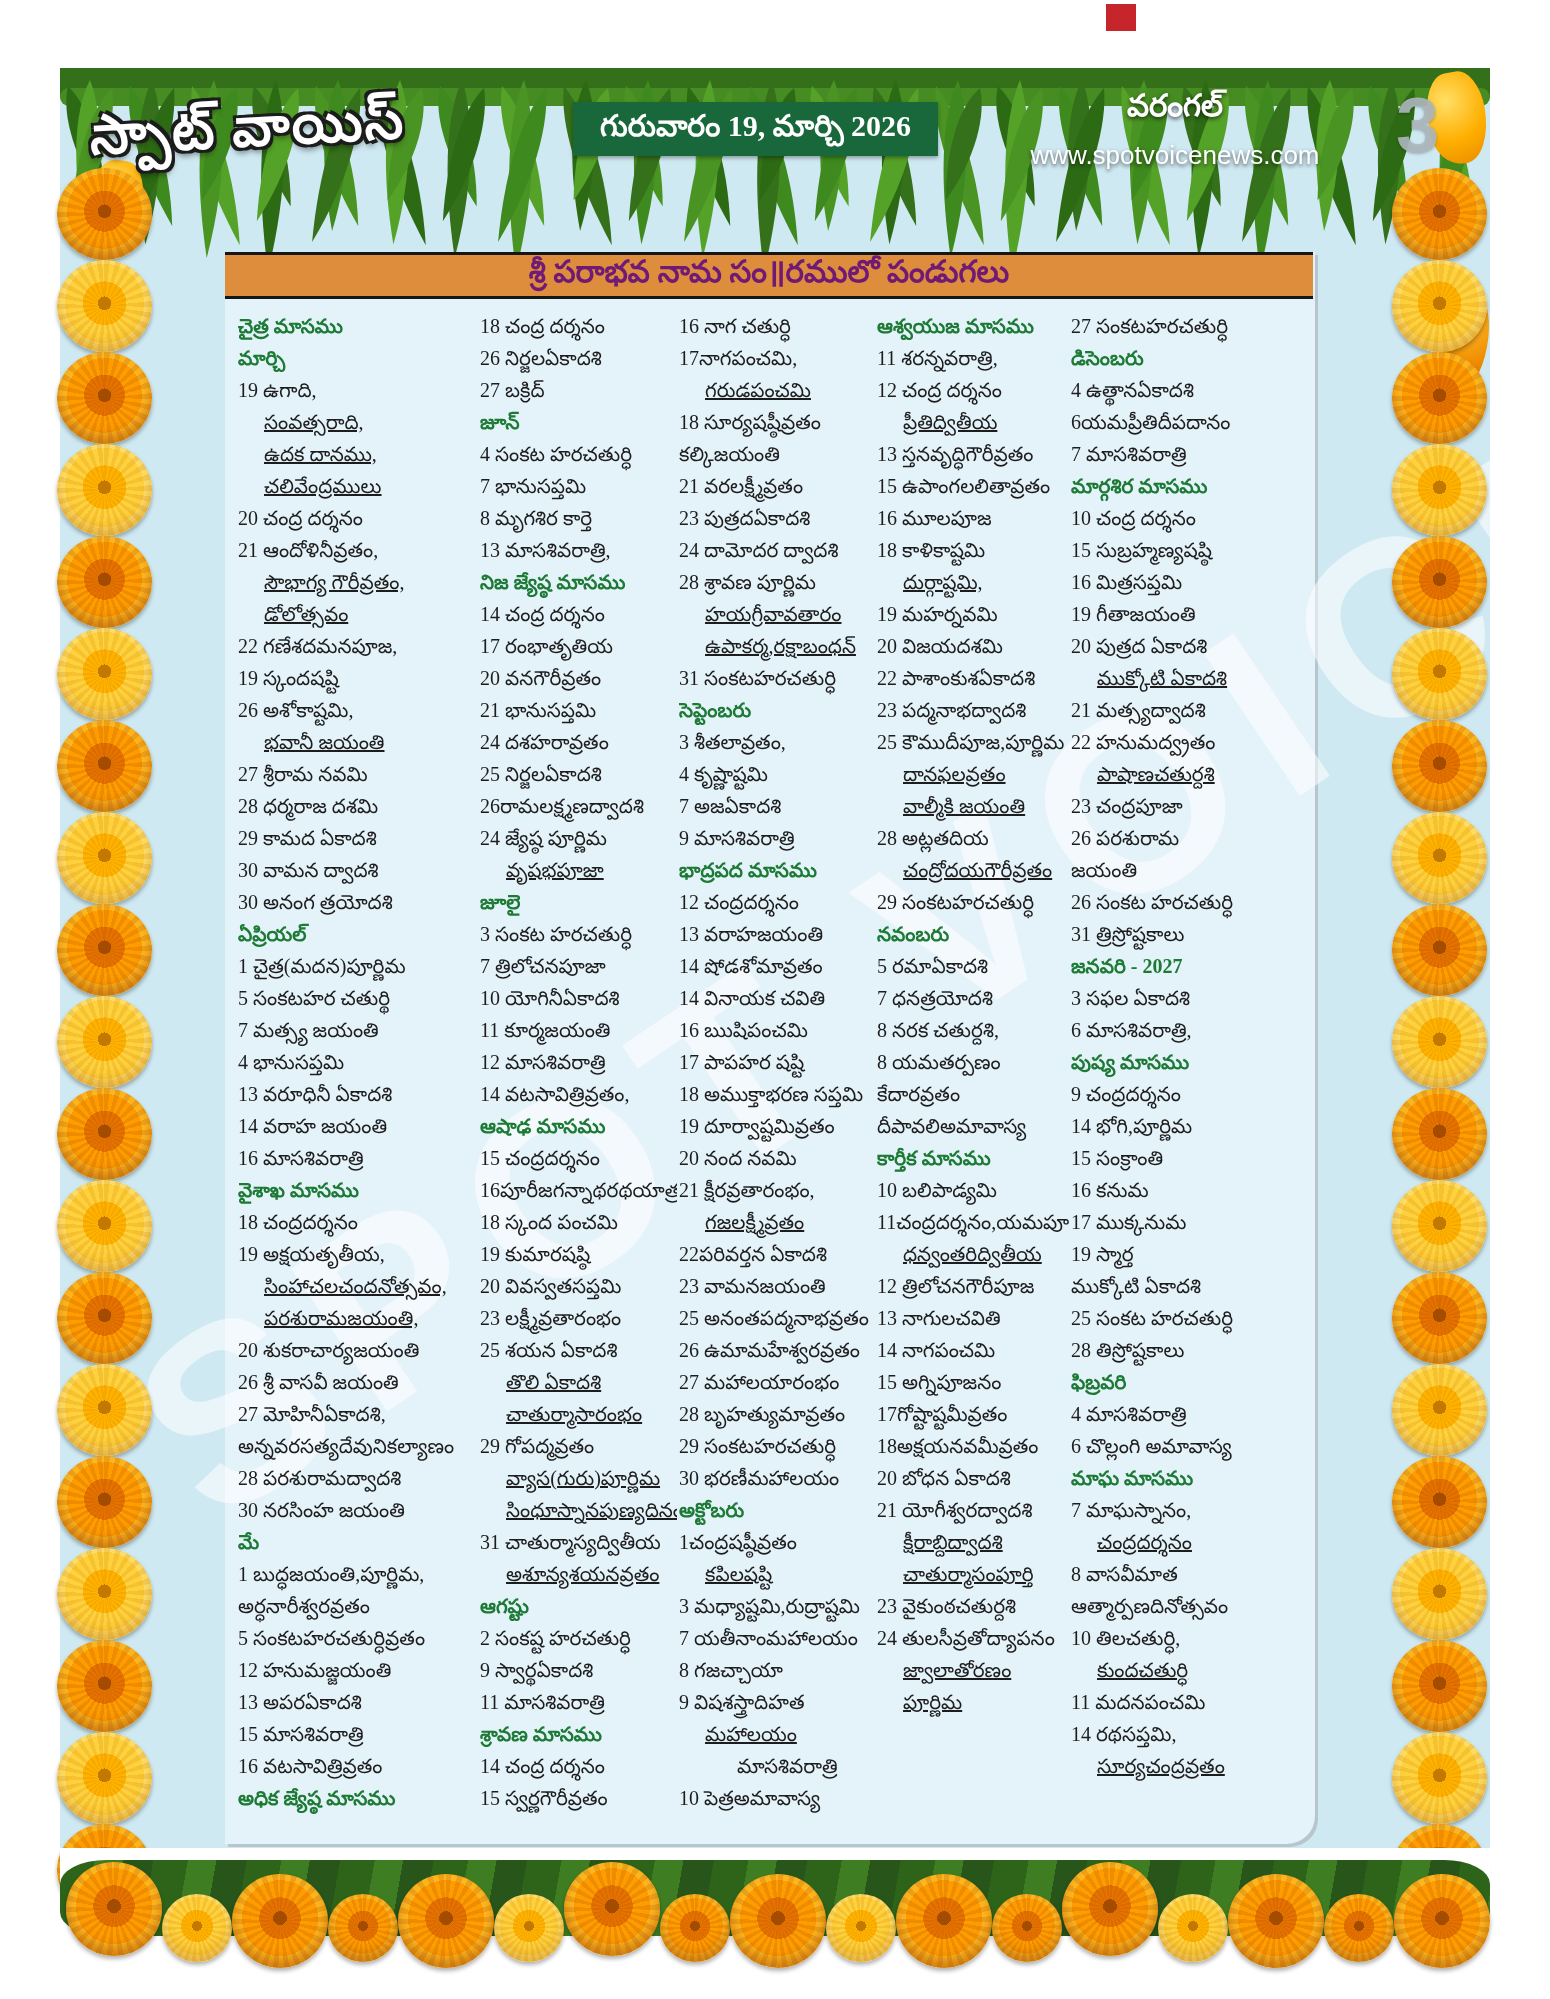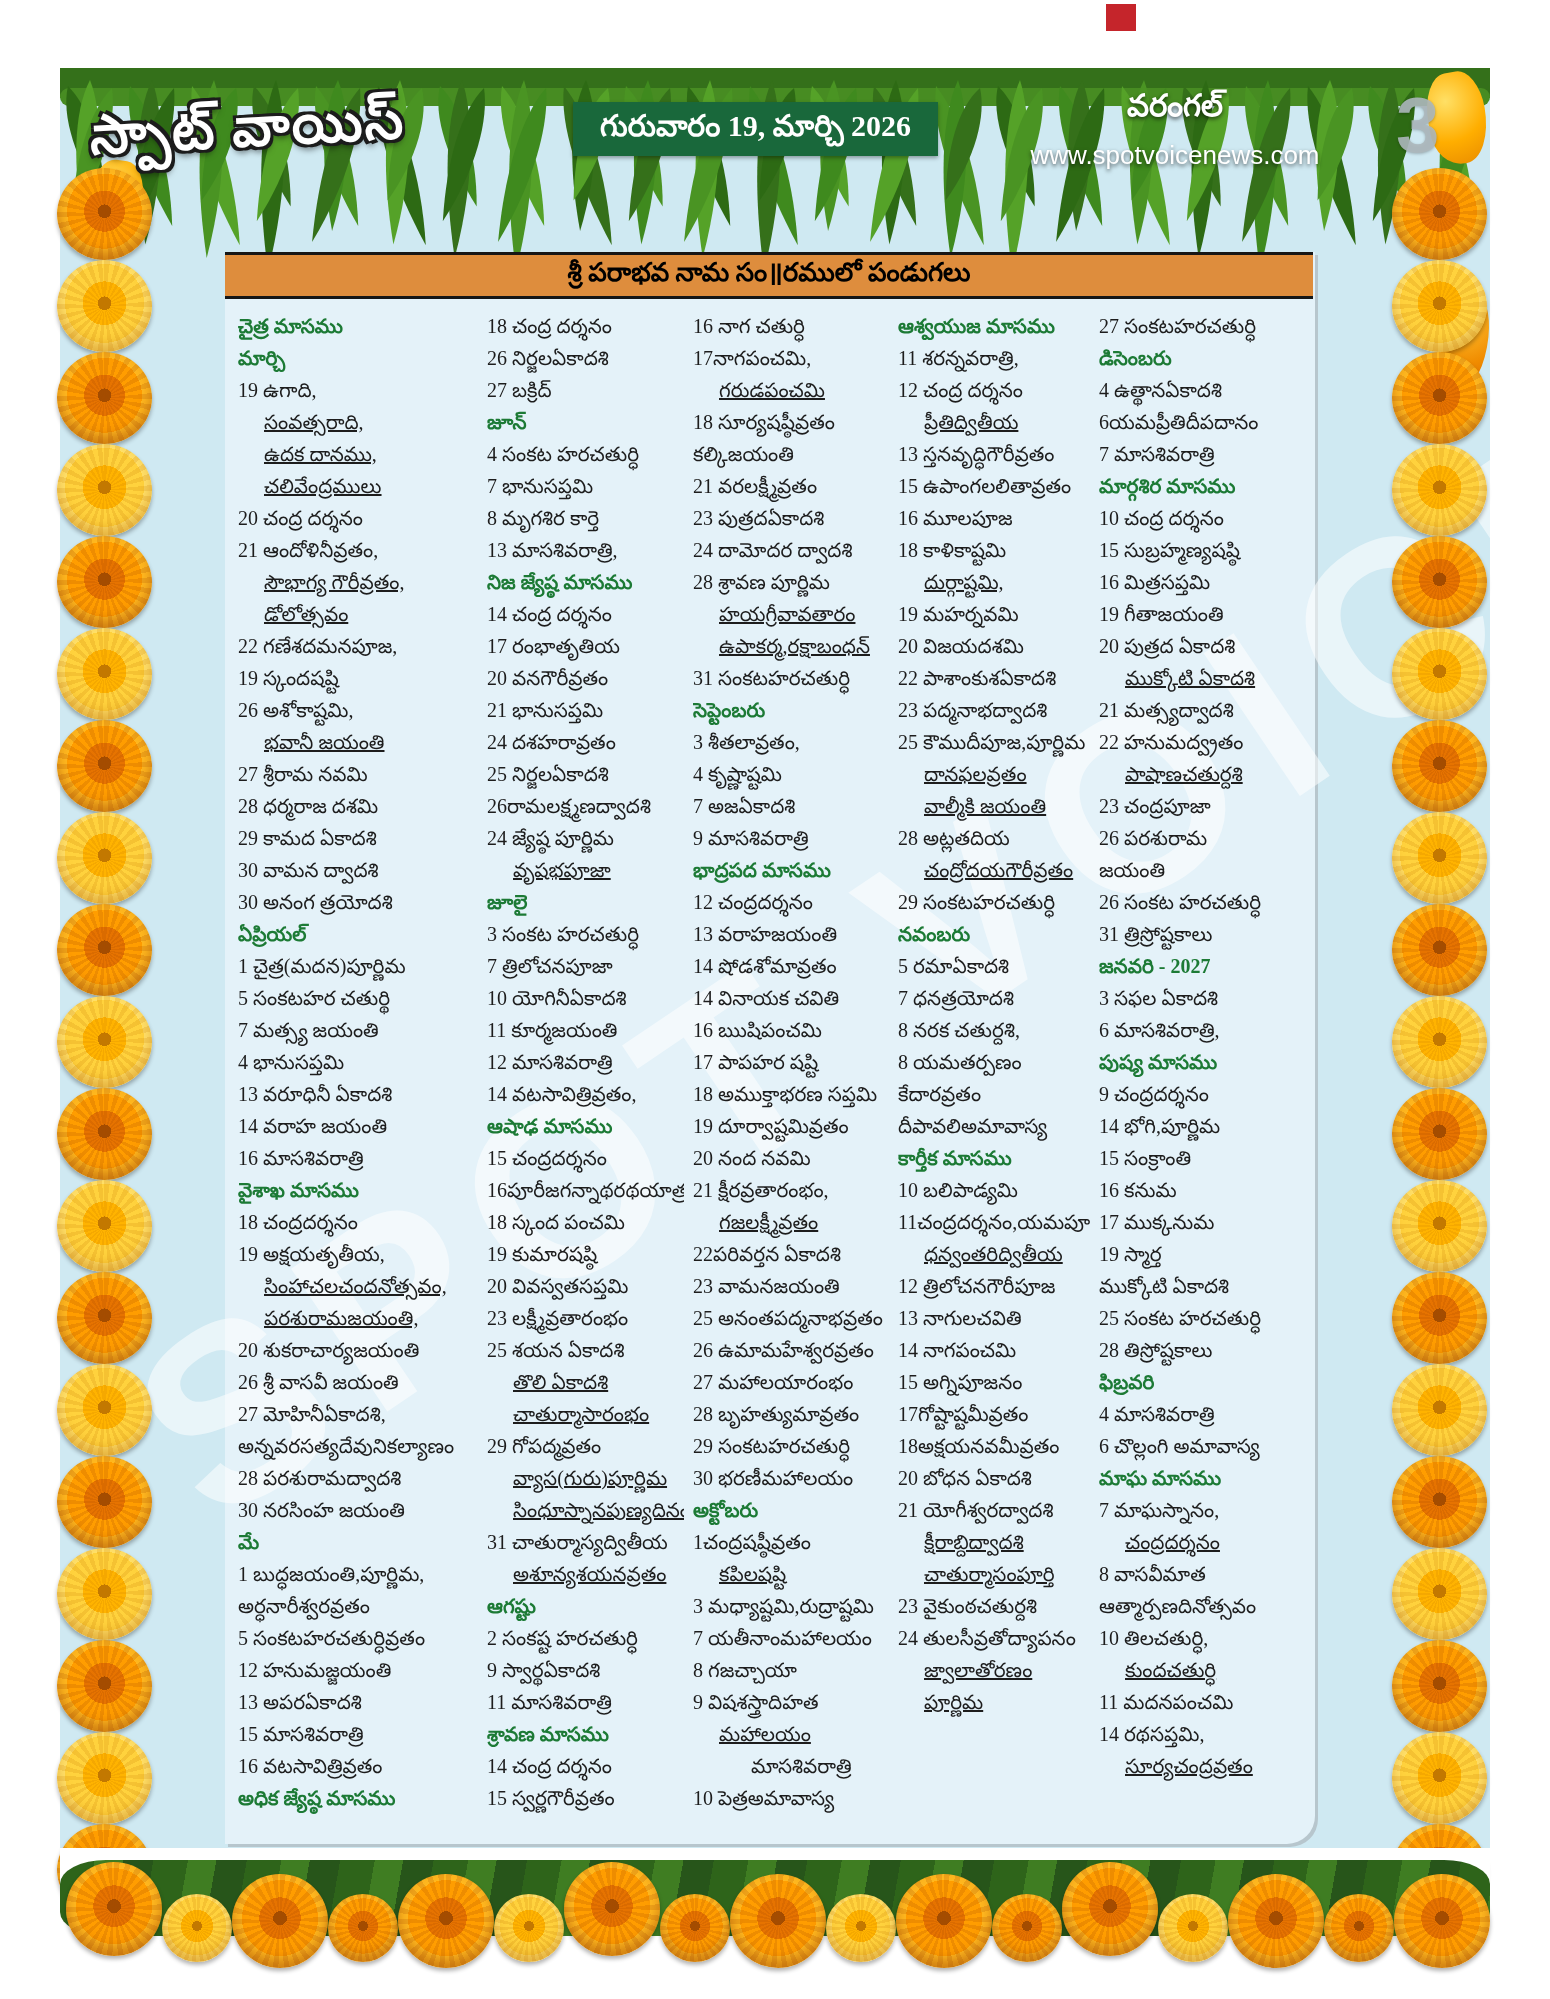--- a/index.html
+++ b/index.html
@@ -54,25 +54,25 @@
     position:absolute;left:1396px;top:80px;font-size:78px;font-weight:bold;
     color:rgba(173,184,189,0.9);font-family:"Liberation Sans","DejaVu Sans",sans-serif;
     text-shadow:0 1px 3px rgba(0,0,0,.25);
   }
   
   .title-bar{
     position:absolute;left:225px;top:252px;width:1088px;height:47px;background:#de8d3d;
     border-top:3px solid #161616;border-bottom:3px solid #161616;
     display:flex;align-items:center;justify-content:center;box-sizing:border-box;
   }
-  .title-bar span{font-size:26px;font-weight:bold;color:#000000;}
+  .title-bar span{font-size:31px;font-weight:bold;color:#701a75;}
   
   .columns{
     position:absolute;left:238px;top:310px;width:1070px;height:1528px;
-    display:flex;gap:9px;
+    display:flex;gap:2px;
   }
   .col{overflow:hidden;}
   .col.c1{flex:0 0 240px}
   .col.c2{flex:0 0 197px}
   .col.c3{flex:0 0 196px}
   .col.c4{flex:0 0 192px}
   .col.c5{flex:0 0 225px}
   .ln{font-size:20px;line-height:32px;color:#1d1d1d;white-space:nowrap;}
   .ln.h{color:#1c7a35;font-weight:bold;}
   .ln.c{padding-left:26px;text-decoration:underline;}

